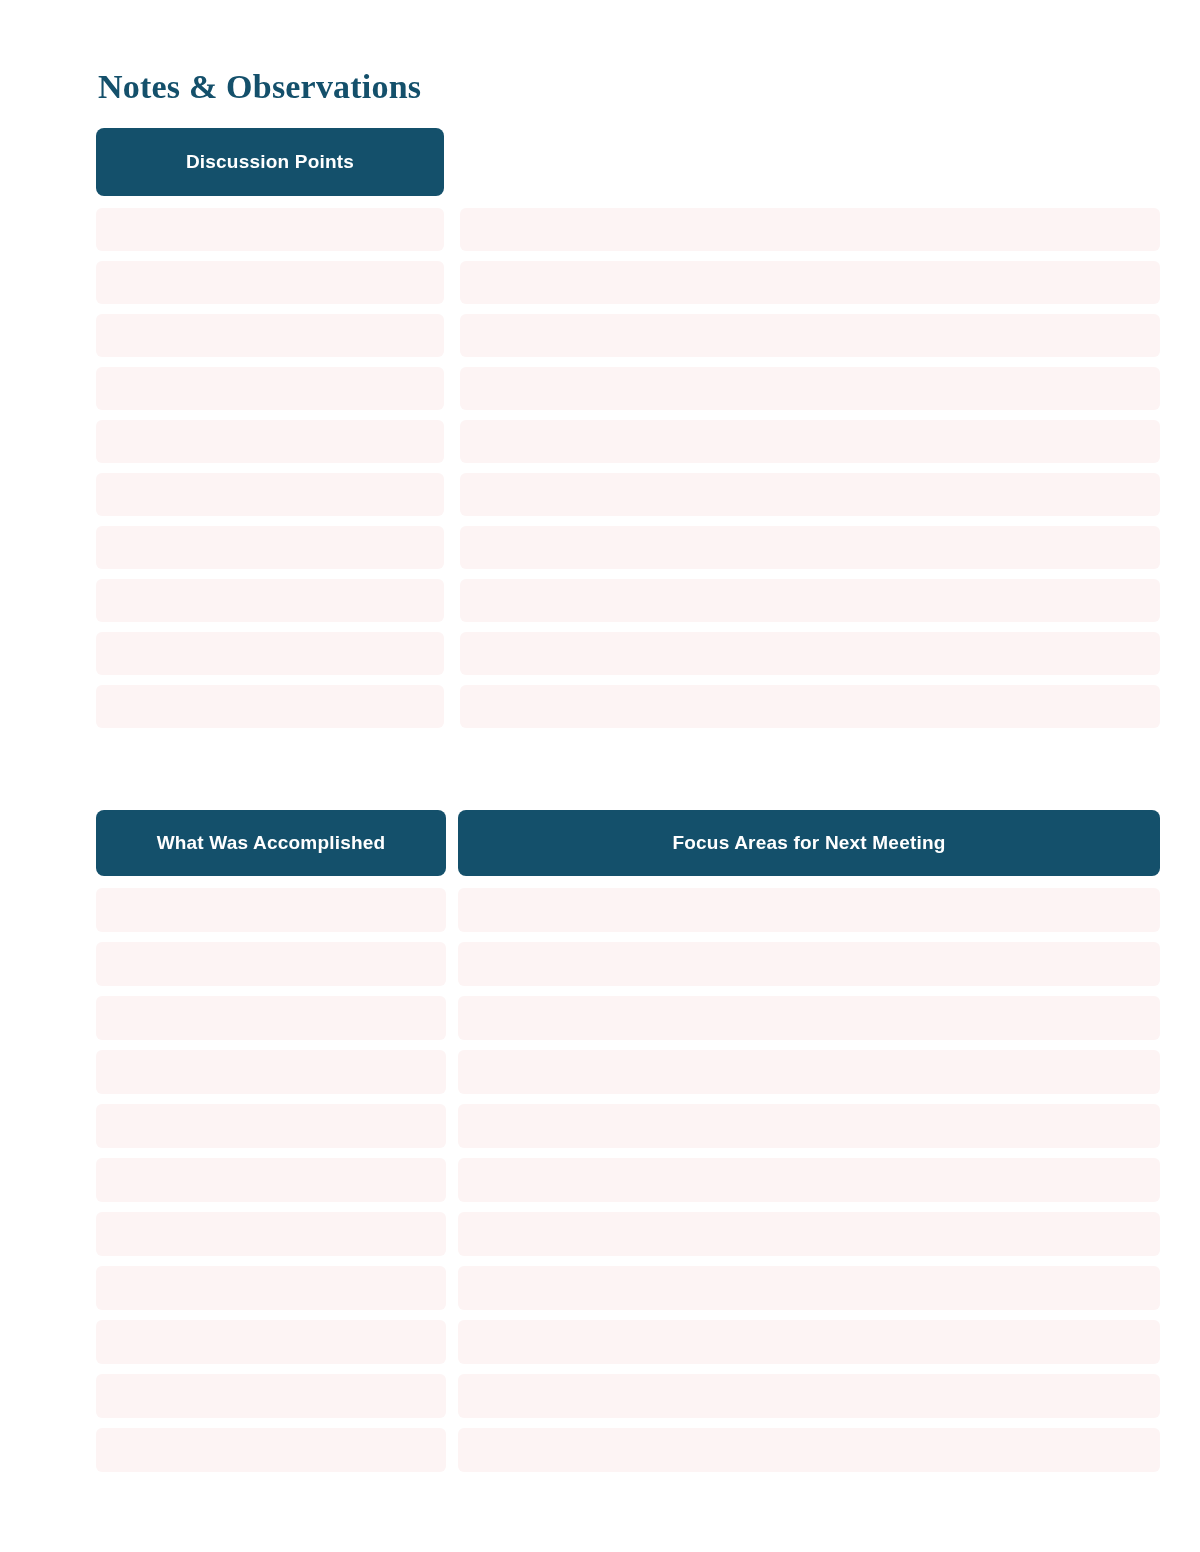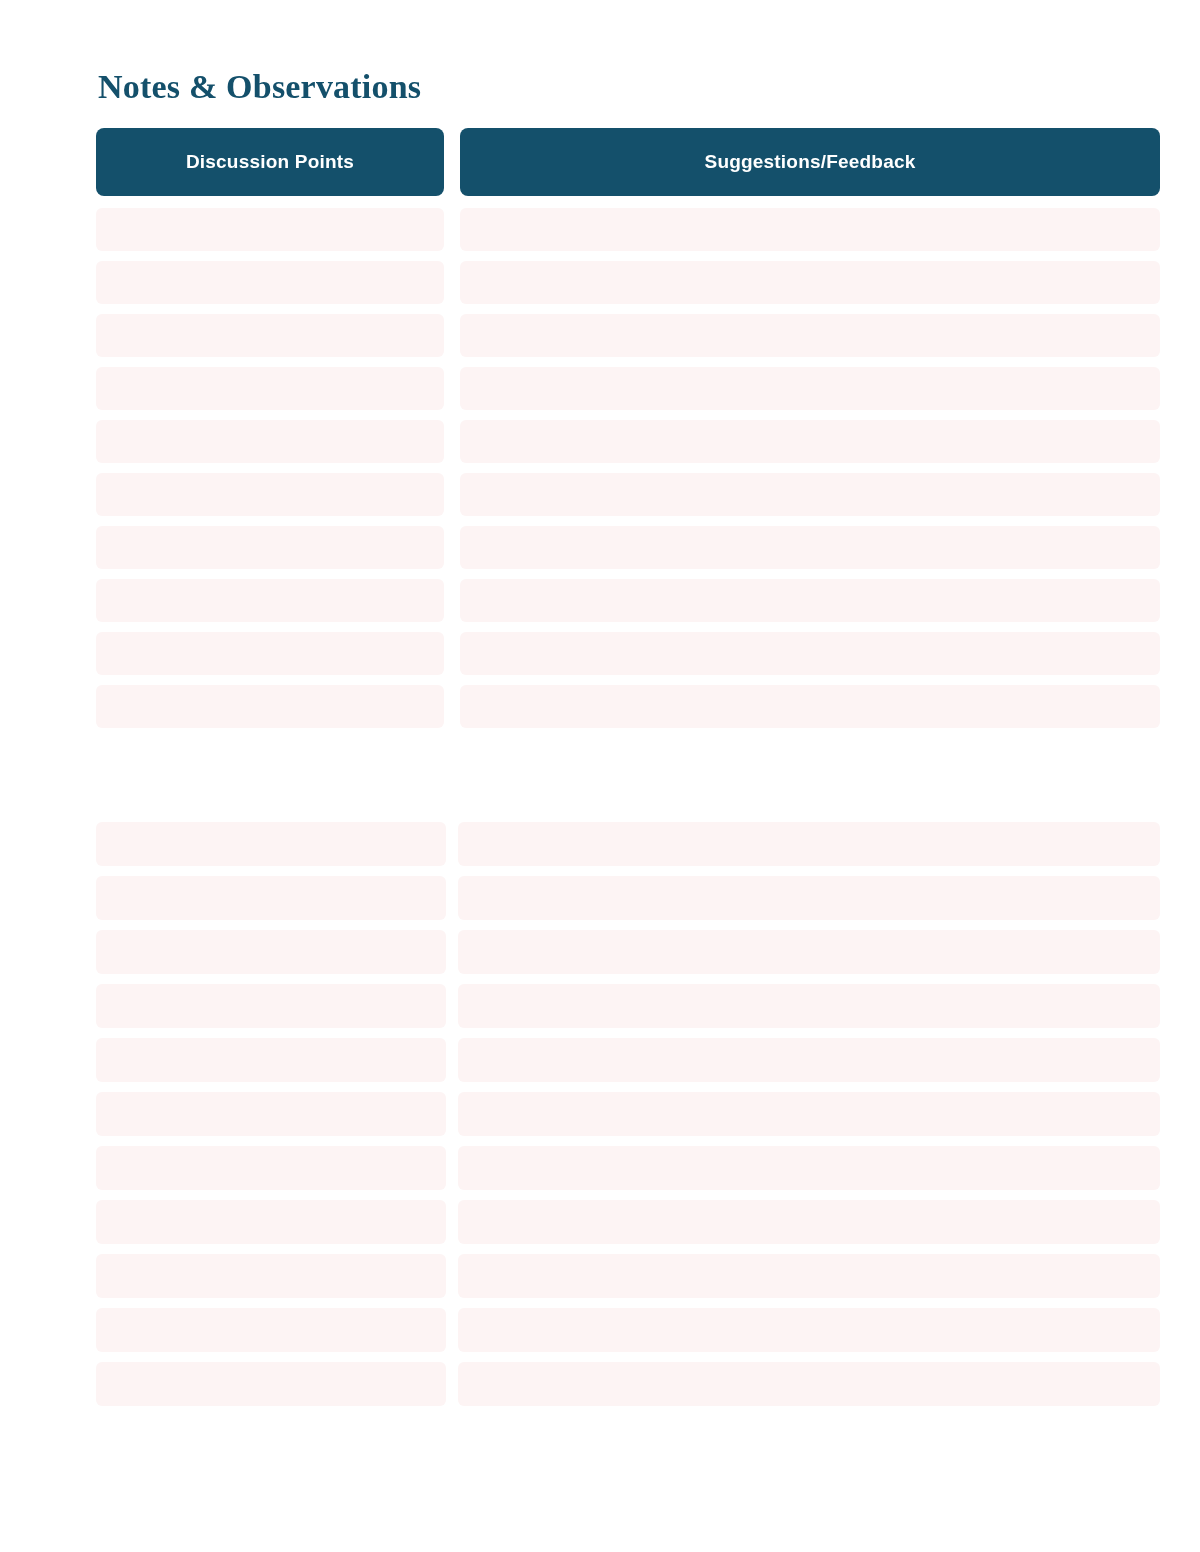--- a/index.html
+++ b/index.html
@@ -106,21 +106,20 @@
 <body>
 
 <div class="page">
 
   <div class="section" id="section-notes">
     <h2 class="section-title">Notes &amp; Observations</h2>
 
     <div class="table">
       <div class="head-row">
         <div class="head-cell col-a">Discussion Points</div>
-        <div class="head-cell col-b">Suggestions/Feedback</div>
       </div>
 
       <div class="body-rows">
         <div class="row">
           <div class="cell col-a"></div>
           <div class="cell col-b"></div>
         </div>
         <div class="row">
           <div class="cell col-a"></div>
           <div class="cell col-b"></div>
@@ -157,20 +156,24 @@
           <div class="cell col-a"></div>
           <div class="cell col-b"></div>
         </div>
       </div>
     </div>
   </div>
 
   <div class="section" id="section-evaluation">
 
     <div class="table">
+      <div class="head-row">
+        <div class="head-cell col-a">What Was Accomplished</div>
+        <div class="head-cell col-b">Focus Areas for Next Meeting</div>
+      </div>
 
       <div class="body-rows">
         <div class="row">
           <div class="cell col-a"></div>
           <div class="cell col-b"></div>
         </div>
         <div class="row">
           <div class="cell col-a"></div>
           <div class="cell col-b"></div>
         </div>

